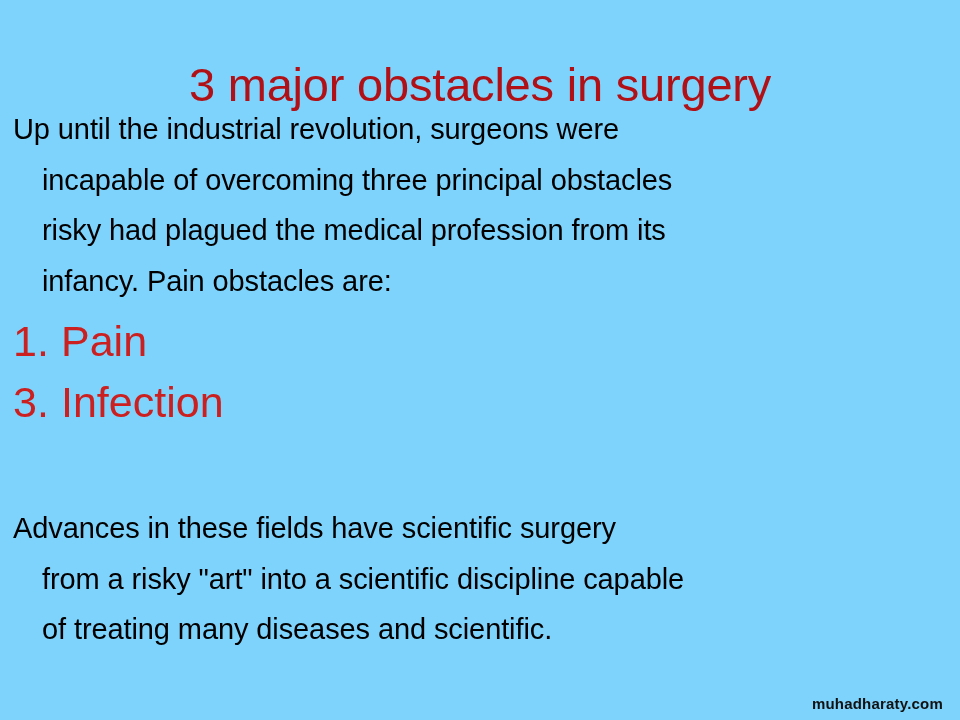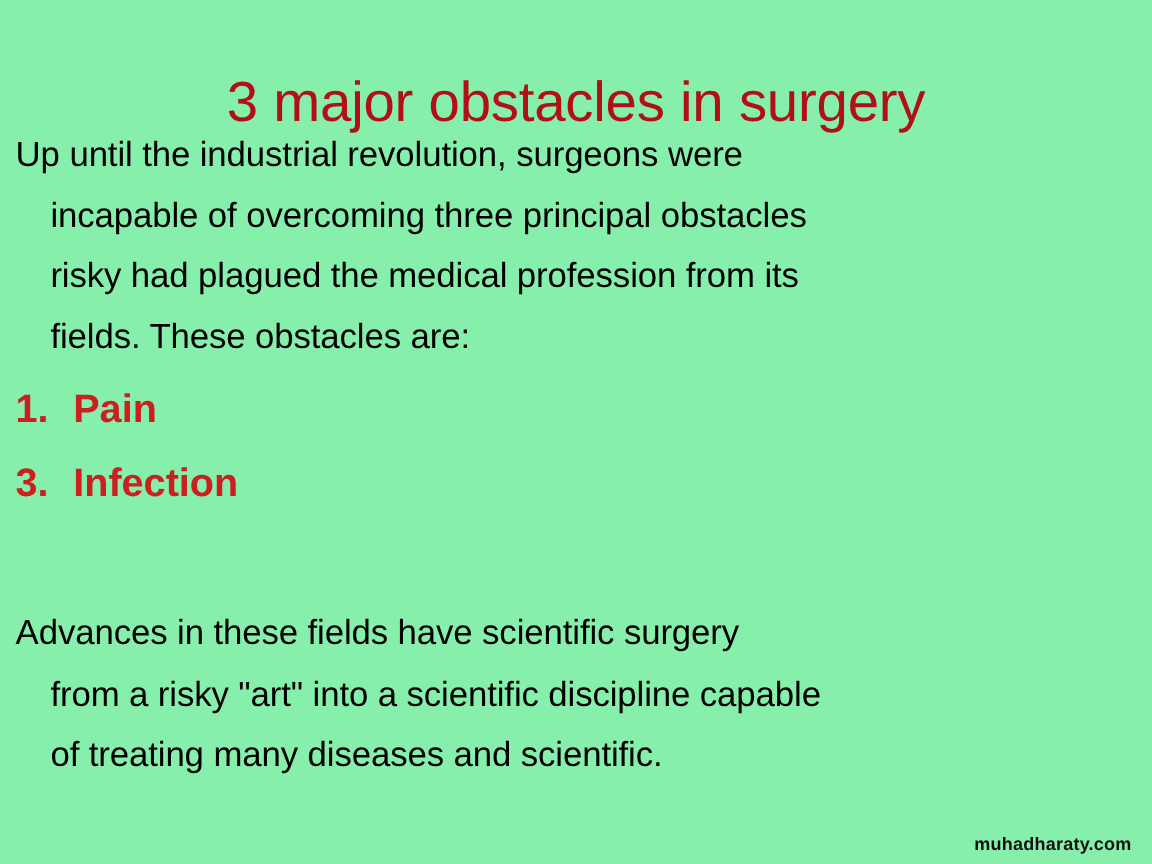--- a/index.html
+++ b/index.html
@@ -11,21 +11,21 @@
     height: 720px;
     background: #ffffff;
     font-family: "Liberation Sans", "DejaVu Sans", sans-serif;
     overflow: hidden;
   }
 
   .slide {
     position: relative;
     width: 960px;
     height: 720px;
-    background: #86efac;
+    background: #7dd3fc;
     box-sizing: border-box;
   }
 
   
   .slide-title {
     position: absolute;
     top: 26px;
     left: 0;
     width: 960px;
     text-align: center;
@@ -76,22 +76,22 @@
     width: 500px;
     margin: 0;
     padding: 0;
     list-style: none;
   }
   .obstacle-item {
     display: block;
     height: 61px;
     line-height: 46px;
     color: #cc1f1f;
-    font-size: 33px;
-    font-weight: 700;
+    font-size: 43px;
+    font-weight: 400;
     white-space: nowrap;
   }
   .obstacle-num {
     display: inline-block;
     width: 48px;
     color: #cc1f1f;
   }
   .obstacle-label {
     display: inline-block;
     color: #cc1f1f;
@@ -123,21 +123,21 @@
 
 <div class="slide">
 
   <h1 class="slide-title">3 major obstacles in surgery</h1>
 
   <div class="body-block">
     <p class="para para-intro">
       <span class="ln first">Up until the industrial revolution, surgeons were</span>
       <span class="ln cont">incapable of overcoming three principal obstacles</span>
       <span class="ln cont">risky had plagued the medical profession from its</span>
-      <span class="ln cont">fields.  These obstacles are:</span>
+      <span class="ln cont">infancy.  Pain obstacles are:</span>
     </p>
   </div>
 
   <ol class="obstacle-list">
     <li class="obstacle-item">
       <span class="obstacle-num">1.</span><span class="obstacle-label">Pain</span>
     </li>
     <li class="obstacle-item">
       <span class="obstacle-num">3.</span><span class="obstacle-label">Infection</span>
     </li>

